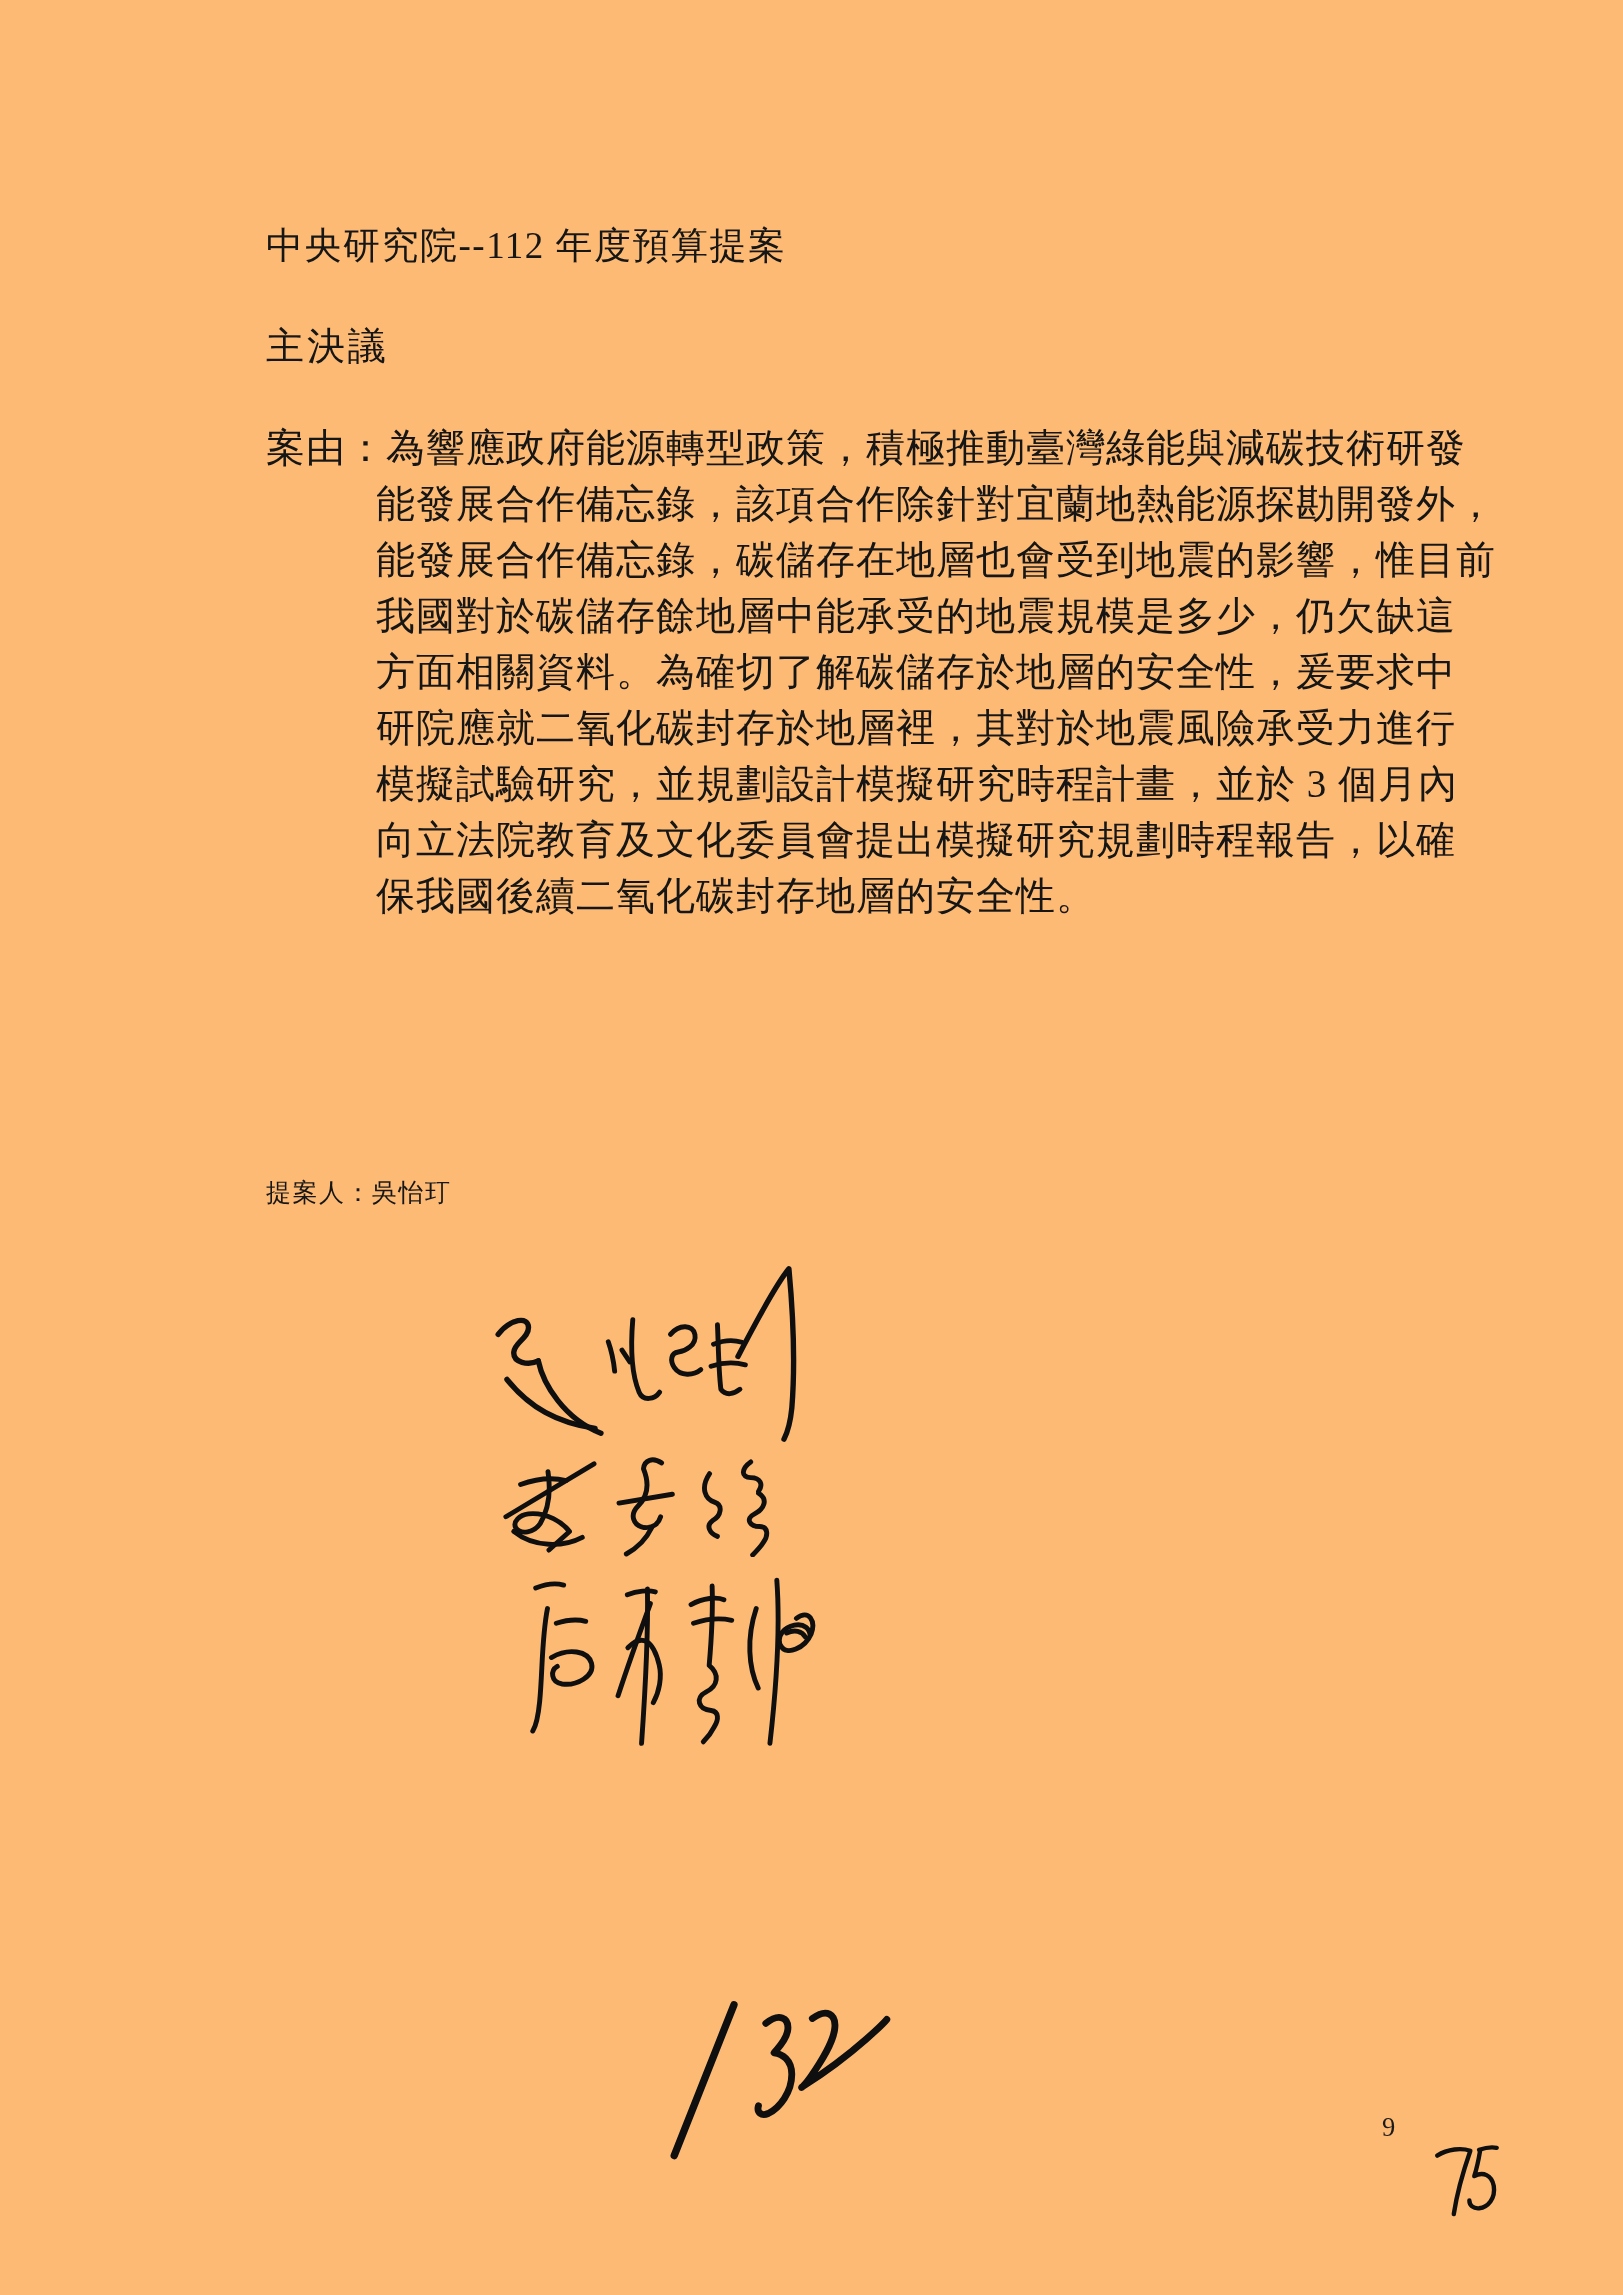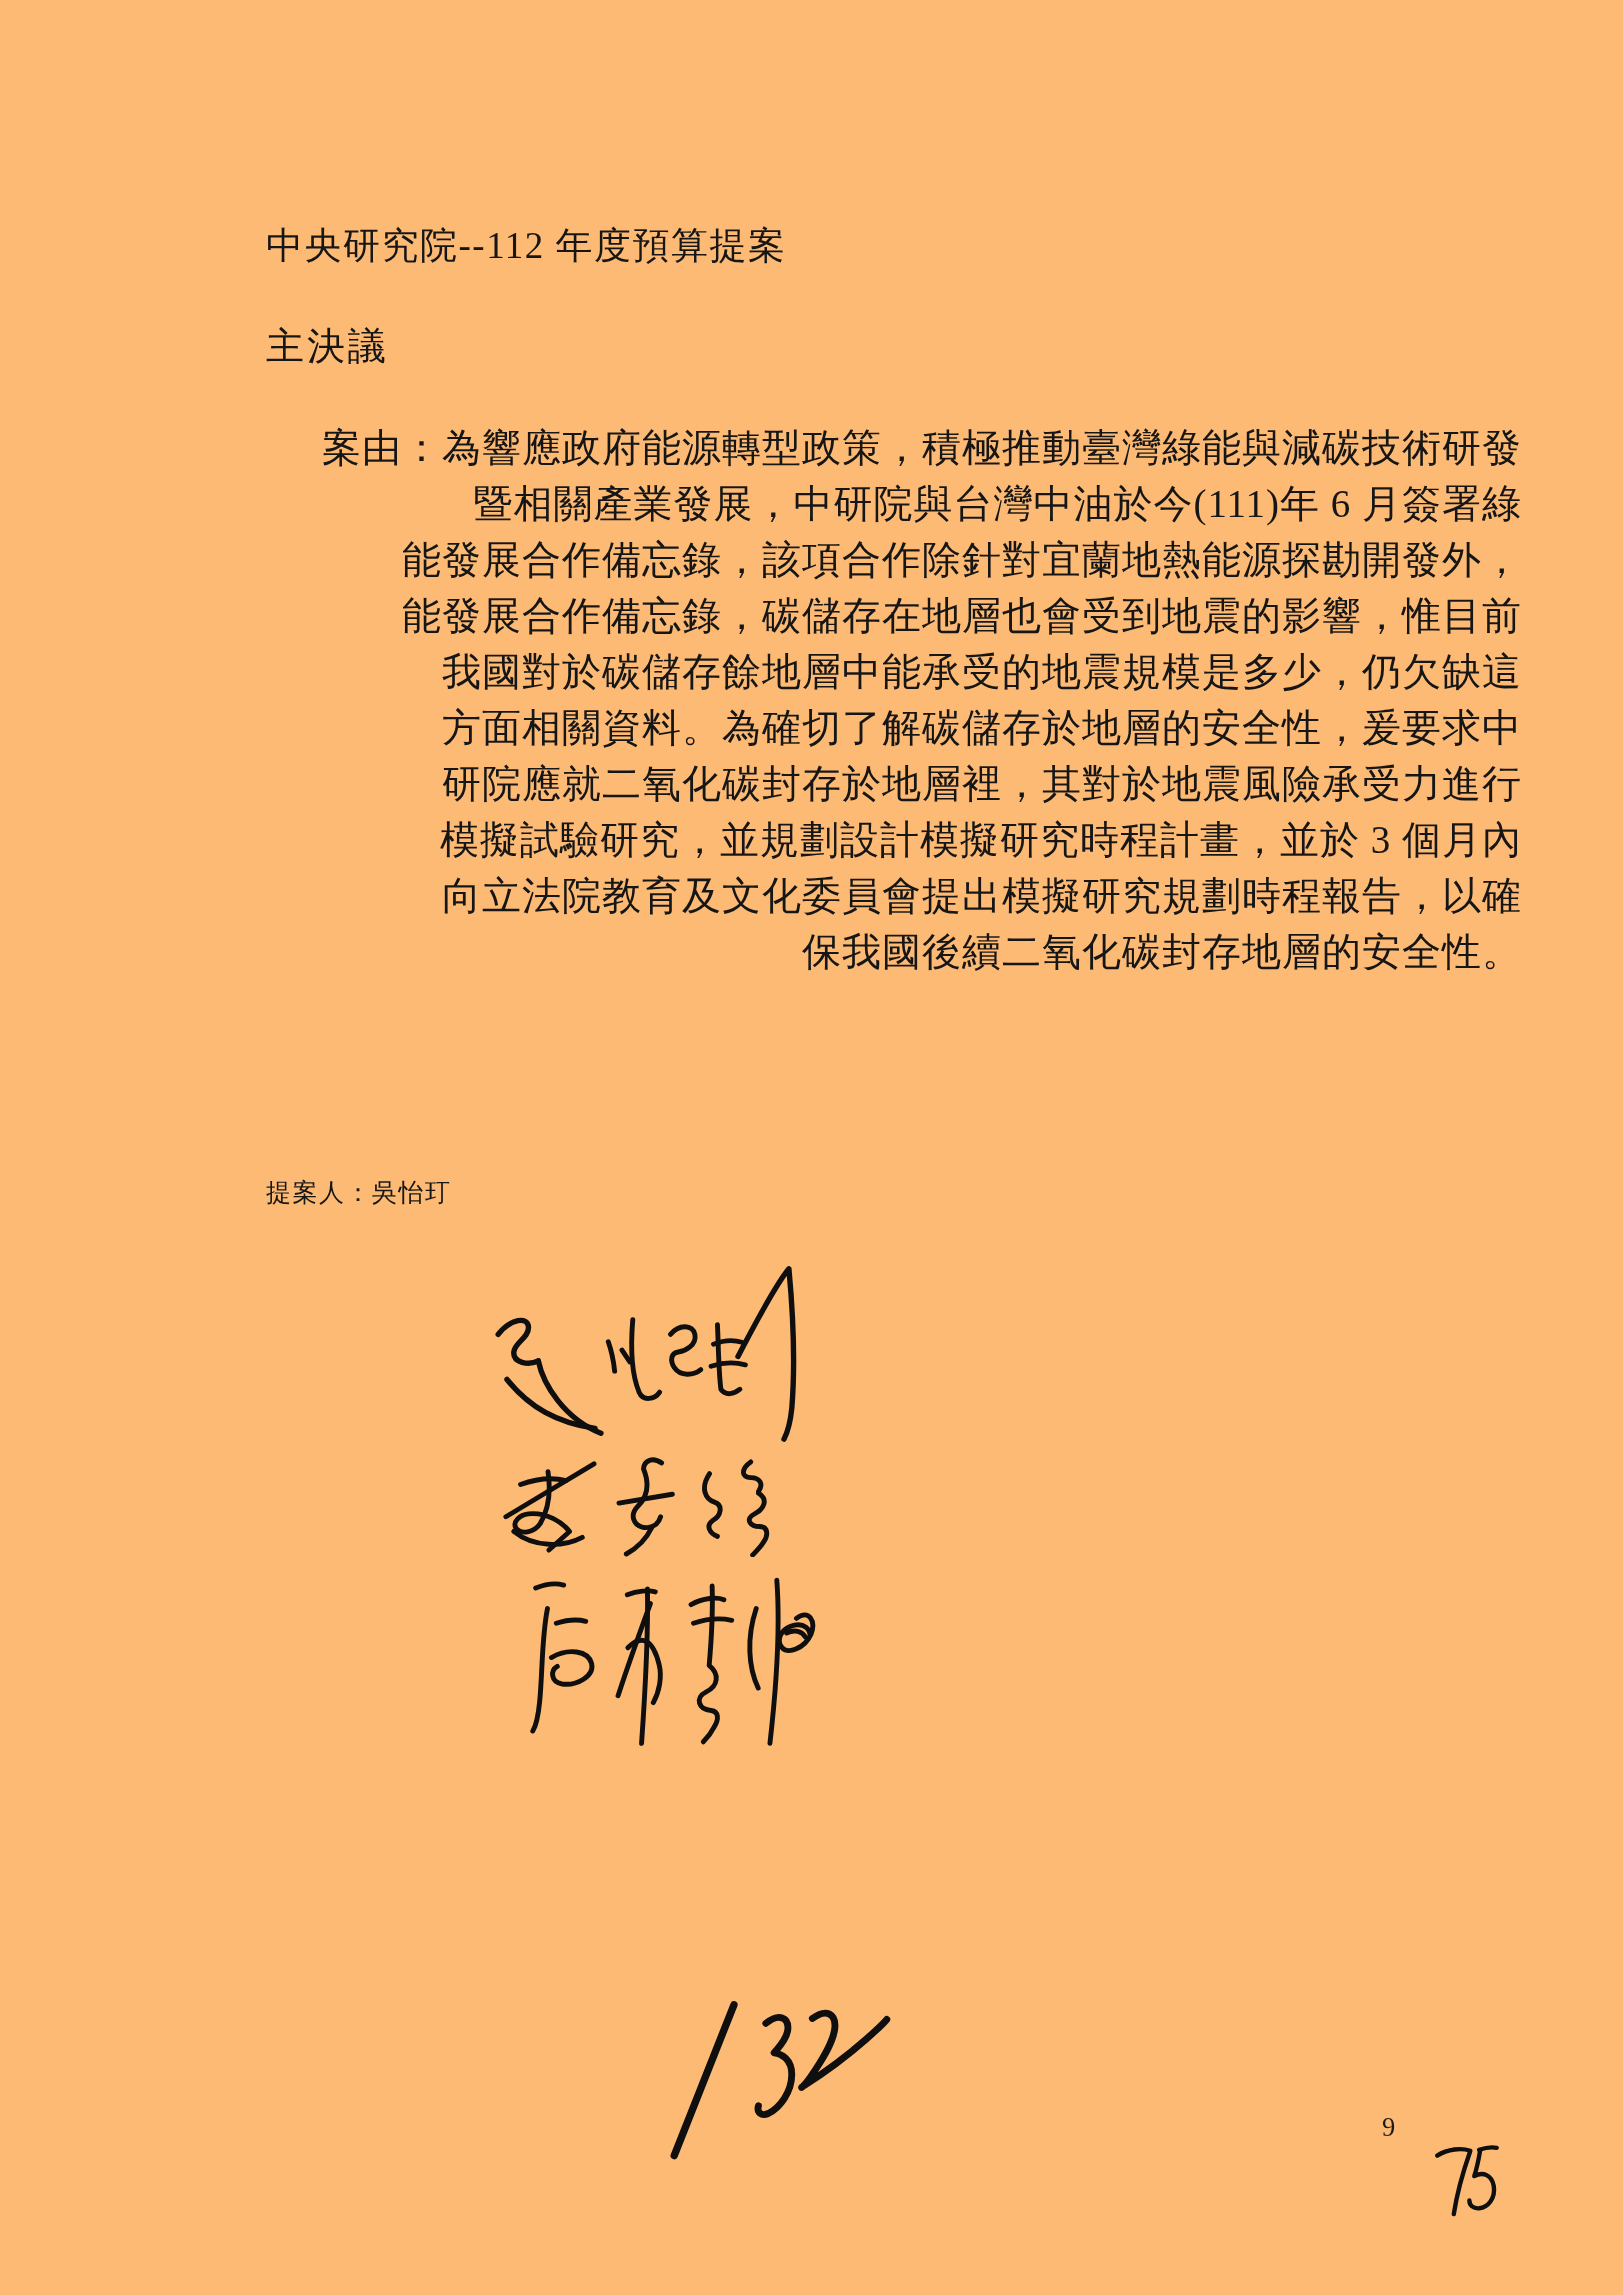--- a/index.html
+++ b/index.html
@@ -14,21 +14,21 @@
   .doc-title{
     position:absolute;left:266px;top:221px;
     font-size:37px;letter-spacing:1.5px;white-space:nowrap;
   }
   .section-heading{
     position:absolute;left:266px;top:321px;
     font-size:38px;letter-spacing:2.9px;white-space:nowrap;
   }
   .case-block{
     position:absolute;left:266px;top:420px;width:1256px;
-    font-size:39px;line-height:56px;letter-spacing:1px;text-align:right;
+    font-size:39px;line-height:56px;letter-spacing:1px;
   }
   .case-line{white-space:nowrap;}
   .case-line:not(:first-child){padding-left:110px;}
   .proposer-line{
     position:absolute;left:266px;top:1176px;
     font-size:25px;letter-spacing:1.5px;white-space:nowrap;
   }
   .printed-page-number{
     position:absolute;left:1382px;top:2112px;
     font-size:26.5px;color:#1b1b1b;
@@ -45,21 +45,20 @@
 <body>
 
 <div class="page">
 
   <div class="doc-title">中央研究院--112 年度預算提案</div>
 
   <div class="section-heading">主決議</div>
 
   <div class="case-block">
       <div class="case-line">案由：為響應政府能源轉型政策，積極推動臺灣綠能與減碳技術研發</div>
-      <div class="case-line">暨相關產業發展，中研院與台灣中油於今(111)年 6 月簽署綠</div>
       <div class="case-line">能發展合作備忘錄，該項合作除針對宜蘭地熱能源探勘開發外，</div>
       <div class="case-line">能發展合作備忘錄，碳儲存在地層也會受到地震的影響，惟目前</div>
       <div class="case-line">我國對於碳儲存餘地層中能承受的地震規模是多少，仍欠缺這</div>
       <div class="case-line">方面相關資料。為確切了解碳儲存於地層的安全性，爰要求中</div>
       <div class="case-line">研院應就二氧化碳封存於地層裡，其對於地震風險承受力進行</div>
       <div class="case-line">模擬試驗研究，並規劃設計模擬研究時程計畫，並於 3 個月內</div>
       <div class="case-line">向立法院教育及文化委員會提出模擬研究規劃時程報告，以確</div>
       <div class="case-line">保我國後續二氧化碳封存地層的安全性。</div>
     </div>
 

